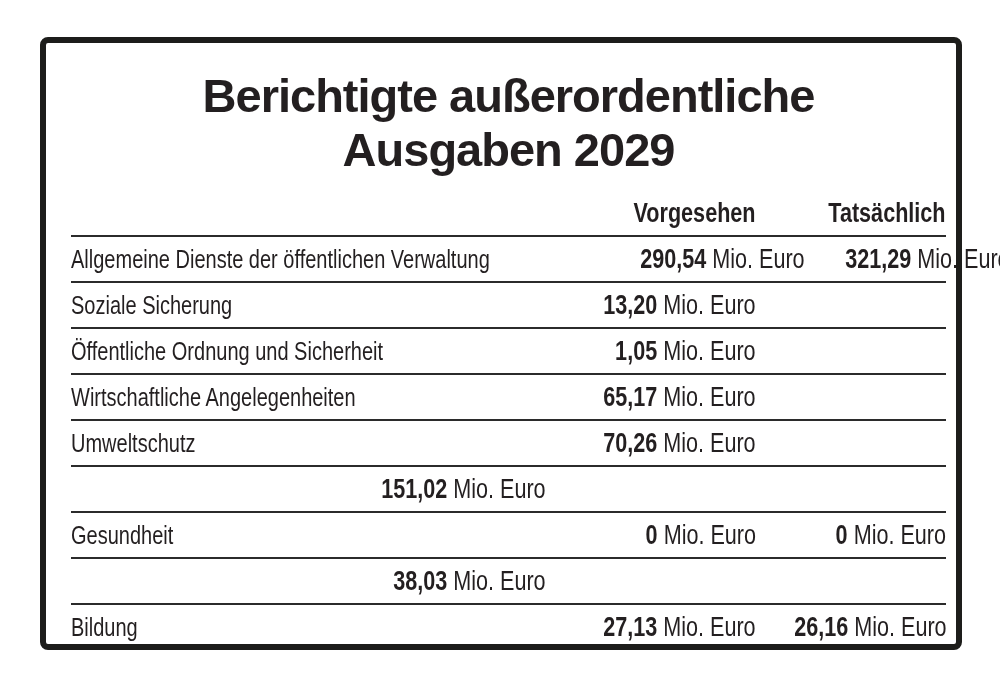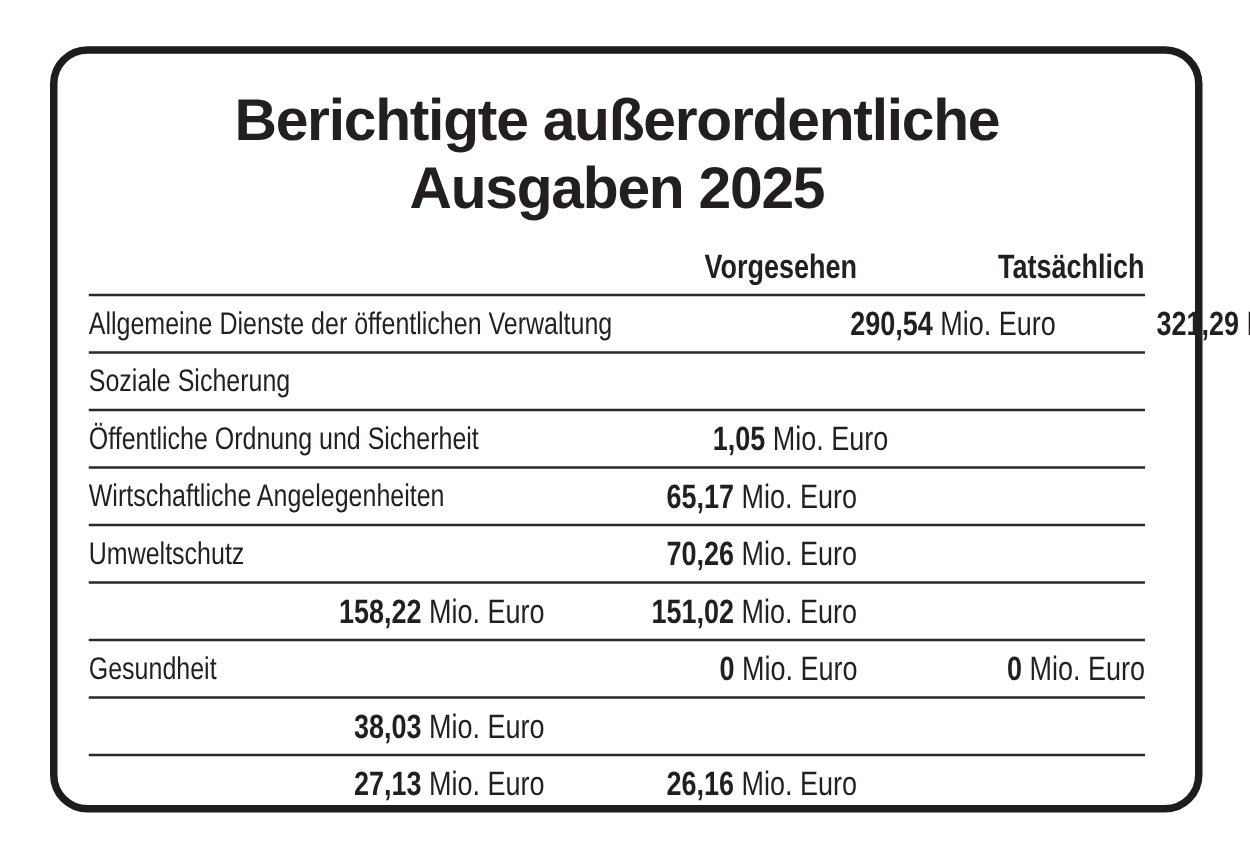--- a/index.html
+++ b/index.html
@@ -17,44 +17,43 @@
     overflow: hidden;
   }
   .panel {
     position: absolute;
     left: 40px;
     top: 37px;
     width: 922px;
     height: 613px;
     box-sizing: border-box;
     border: 6px solid #1d1d1b;
-    border-radius: 30px;
+    border-radius: 8px;
     background: #ffffff;
-    padding: 26px 40px 8px 25px;
+    padding: 26px 10px 8px 25px;
   }
   .title {
     margin: 0;
     text-align: center;
     font-size: 47px;
     line-height: 54px;
     font-weight: bold;
     letter-spacing: -1px;
     color: #231f20;
   }
   .datatable {
     margin-top: 2px;
     width: 100%;
   }
   .row {
     display: grid;
     grid-template-columns: 1fr 210px 190px;
     align-items: center;
     height: 44px;
     border-top: 2px solid #2b2b2b;
-    gap: 40px;
   }
   .row.thead {
     border-top: none;
     height: 50px;
     align-items: end;
     padding-bottom: 6px;
     box-sizing: content-box;
   }
   .label-cell {
     text-align: left;
@@ -77,21 +76,21 @@
   .num { font-weight: bold; }
   .unit { font-weight: normal; }
 </style>
 </head>
 <body>
 
 <div class="canvas">
   <div class="panel">
     <h1 class="title">
       <span>Berichtigte außerordentliche</span><br>
-      <span>Ausgaben 2025</span>
+      <span>Ausgaben 2029</span>
     </h1>
     <div class="datatable">
       <div class="row thead">
         <div class="label-cell"></div>
         <div class="num-cell">
           <span class="fit head-label">Vorgesehen</span>
         </div>
         <div class="num-cell">
           <span class="fit head-label">Tatsächlich</span>
         </div>
@@ -105,20 +104,23 @@
       <span class="fit"><b class="num">290,54</b><span class="unit">&nbsp;Mio. Euro</span></span>
     </div>
     <div class="num-cell">
       <span class="fit"><b class="num">321,29</b><span class="unit">&nbsp;Mio. Euro</span></span>
     </div>
   </div>
 
   <div class="row">
     <div class="label-cell">
       <span class="fit label-text">Soziale Sicherung</span>
+    </div>
+    <div class="num-cell">
+      <span class="fit"><b class="num">13,20</b><span class="unit">&nbsp;Mio. Euro</span></span>
     </div>
   </div>
 
   <div class="row">
     <div class="label-cell">
       <span class="fit label-text">Öffentliche Ordnung und Sicherheit</span>
     </div>
     <div class="num-cell">
       <span class="fit"><b class="num">1,05</b><span class="unit">&nbsp;Mio. Euro</span></span>
     </div>
@@ -137,23 +139,20 @@
     <div class="label-cell">
       <span class="fit label-text">Umweltschutz</span>
     </div>
     <div class="num-cell">
       <span class="fit"><b class="num">70,26</b><span class="unit">&nbsp;Mio. Euro</span></span>
     </div>
   </div>
 
   <div class="row">
     <div class="num-cell">
-      <span class="fit"><b class="num">158,22</b><span class="unit">&nbsp;Mio. Euro</span></span>
-    </div>
-    <div class="num-cell">
       <span class="fit"><b class="num">151,02</b><span class="unit">&nbsp;Mio. Euro</span></span>
     </div>
   </div>
 
   <div class="row">
     <div class="label-cell">
       <span class="fit label-text">Gesundheit</span>
     </div>
     <div class="num-cell">
       <span class="fit"><b class="num">0</b><span class="unit">&nbsp;Mio. Euro</span></span>
@@ -163,20 +162,23 @@
     </div>
   </div>
 
   <div class="row">
     <div class="num-cell">
       <span class="fit"><b class="num">38,03</b><span class="unit">&nbsp;Mio. Euro</span></span>
     </div>
   </div>
 
   <div class="row">
+    <div class="label-cell">
+      <span class="fit label-text">Bildung</span>
+    </div>
     <div class="num-cell">
       <span class="fit"><b class="num">27,13</b><span class="unit">&nbsp;Mio. Euro</span></span>
     </div>
     <div class="num-cell">
       <span class="fit"><b class="num">26,16</b><span class="unit">&nbsp;Mio. Euro</span></span>
     </div>
   </div>
 </div>
     </div>
   </div>

